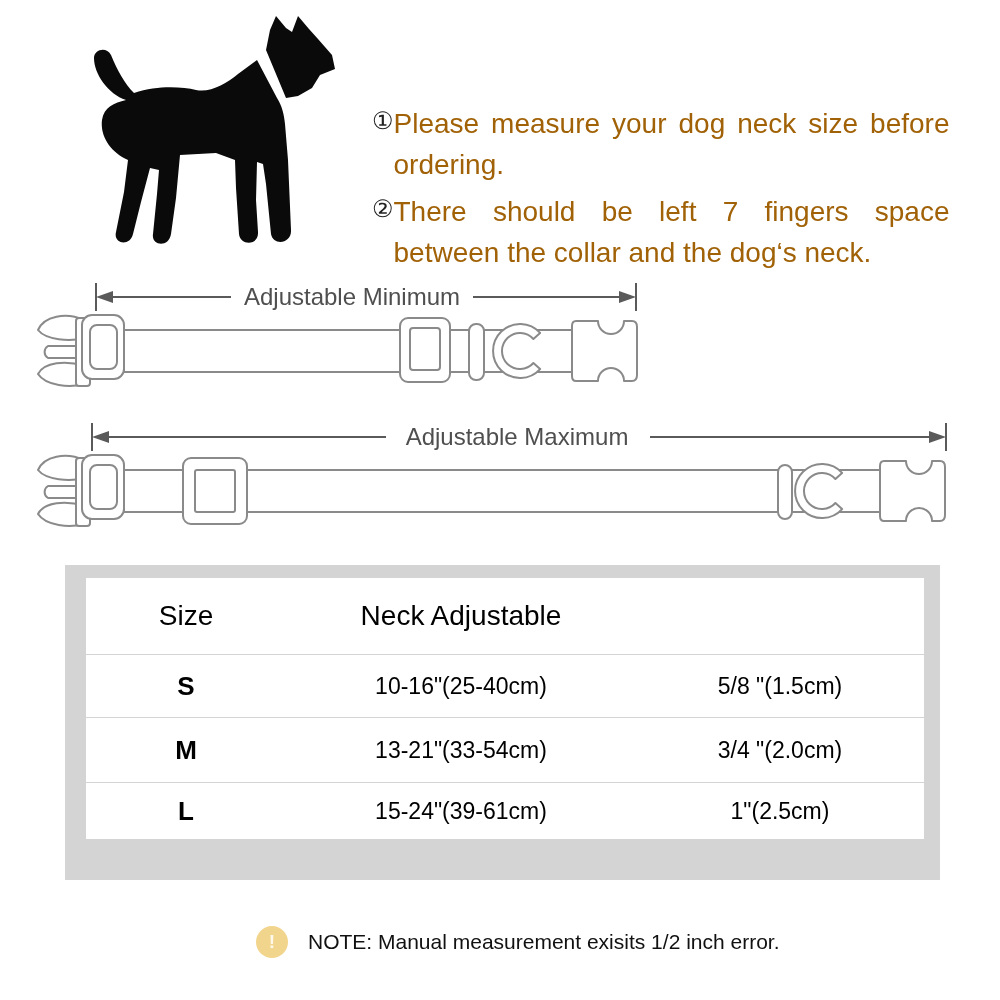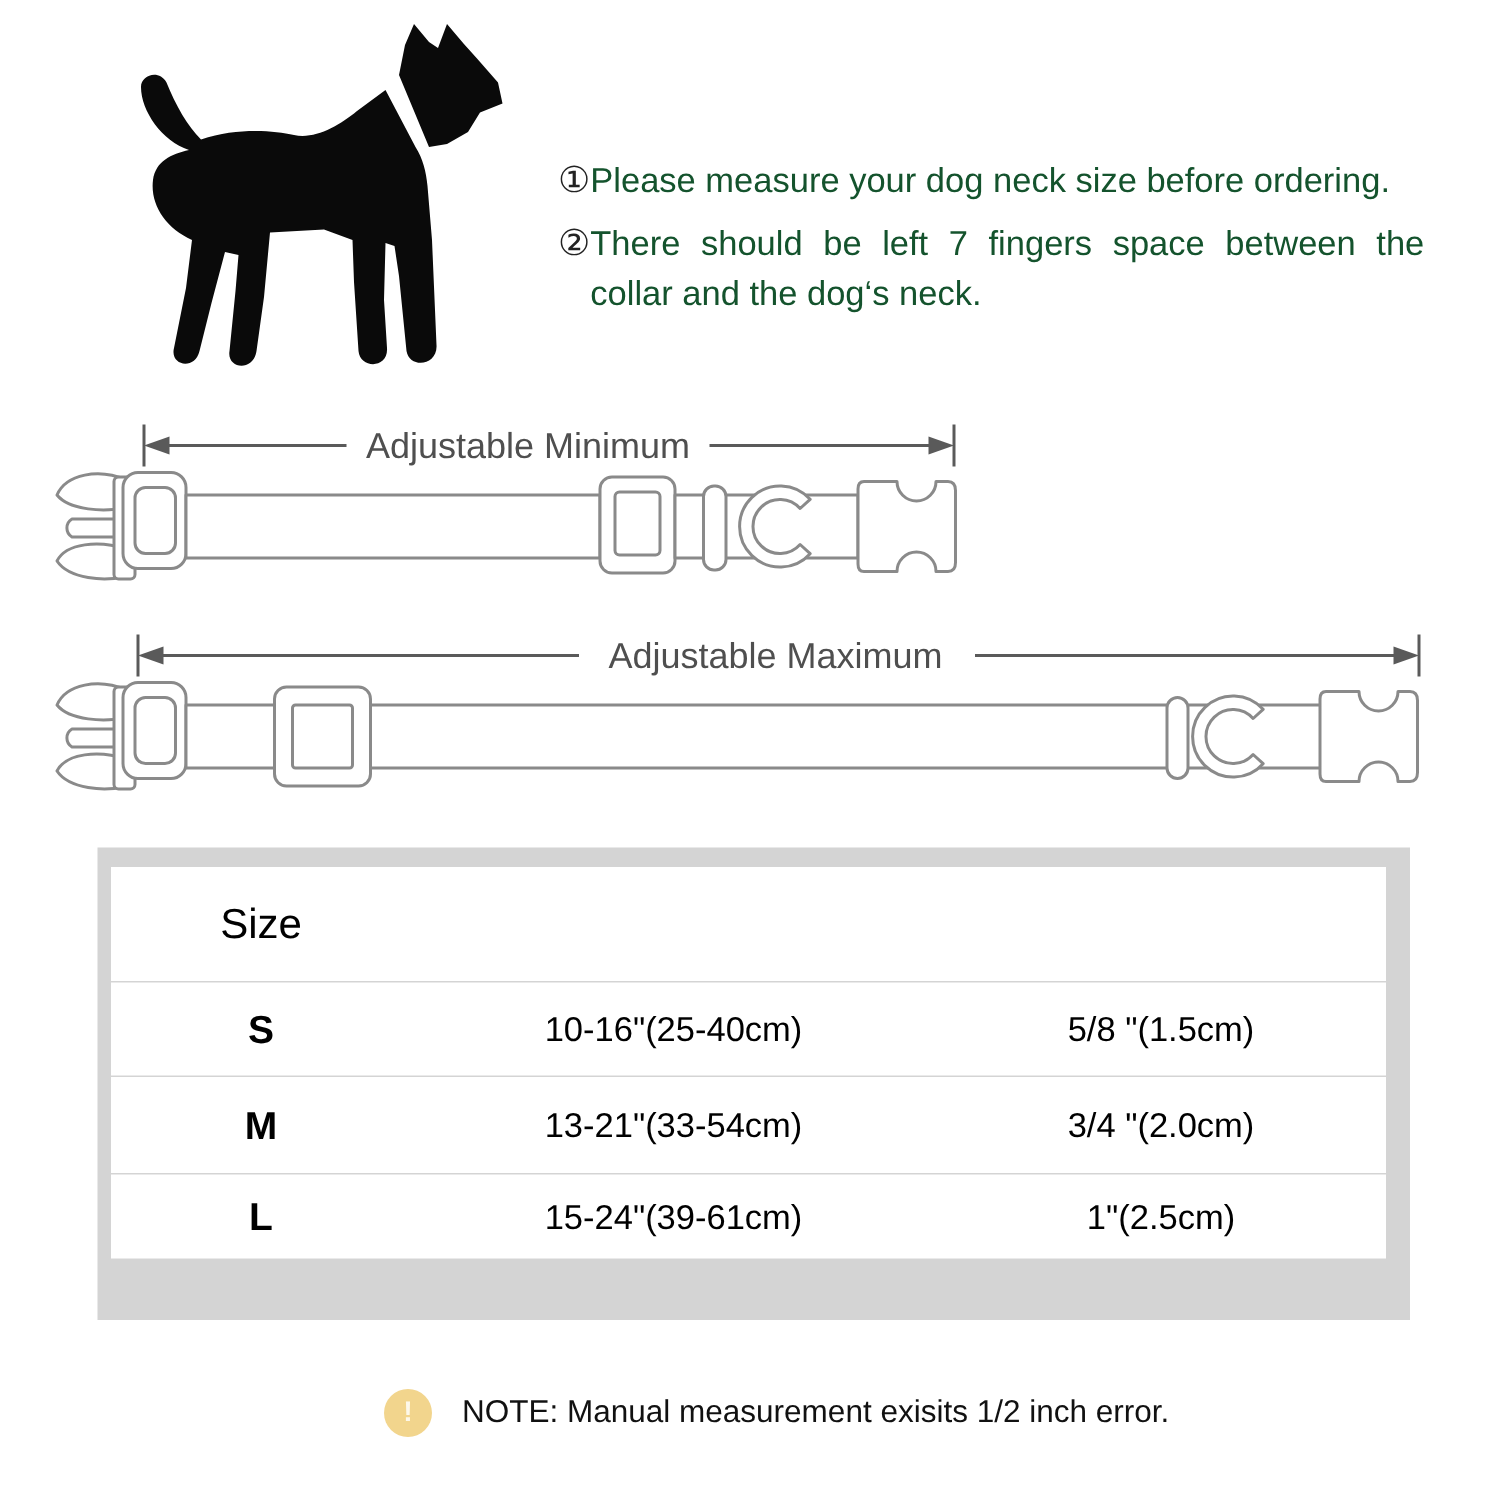--- a/index.html
+++ b/index.html
@@ -6,33 +6,33 @@
   body{
     width:1000px;height:1000px;position:relative;background:#ffffff;
     font-family:"Liberation Sans",sans-serif;color:#1c1c1c;overflow:hidden;
   }
   
   .dog-wrap{position:absolute;left:30px;top:8px;width:330px;height:260px;}
   
   .notes{position:absolute;left:372px;top:104px;width:600px;}
   .note-item{display:flex;align-items:flex-start;margin-bottom:7px;}
   .note-marker{font-size:24px;line-height:1.45;flex:0 0 auto;color:#222;}
-  .note-text{font-size:23px;line-height:1.45;color:#14532d;width:556px;text-align:justify;}
+  .note-text{font-size:28px;line-height:1.45;color:#a16207;width:556px;text-align:justify;}
   
   .dim-svg{position:absolute;}
   .dim-text{font-family:"Liberation Sans",sans-serif;font-size:24px;fill:#4f4f4f;}
   .dim-line{stroke:#5a5a5a;stroke-width:2;fill:none;}
   .dim-head{fill:#5a5a5a;stroke:none;}
   
   .collar-svg{position:absolute;}
   .hw{fill:#ffffff;stroke:#8a8a8a;stroke-width:2;stroke-linejoin:round;}
   
   .size-table{
     position:absolute;left:65px;top:565px;width:875px;height:315px;
-    background:#d4d4d4;box-sizing:border-box;padding:13px 16px 17px 9px;
+    background:#d4d4d4;box-sizing:border-box;padding:13px 16px 17px 21px;
     display:flex;flex-direction:column;gap:1px;
   }
   .t-row{background:#ffffff;display:grid;grid-template-columns:200px 350px 1fr;align-items:center;}
   .t-row.header{height:76px;}
   .t-row.r1{height:62px;}
   .t-row.r2{height:64px;}
   .t-row.r3{height:56px;}
   .t-cell{text-align:center;}
   .header .t-cell{font-size:28px;color:#000;}
   .cell-size{font-size:26px;font-weight:700;color:#000;}
@@ -157,20 +157,21 @@
   <rect class="hw" x="746" y="13" width="14" height="54" rx="7"></rect>
   <path class="hw" d="M810.1,57.1 A27,27 0 1 1 810.1,20.9 L803.4,27 A18,18 0 1 0 803.4,51 Z"></path>
   <path class="hw" d="
     M852,9 L874,9 A13,13 0 0 0 900,9 L908,9 Q913,9 913,15 L913,63 Q913,69 908,69
     L900,69 A13,13 0 0 0 874,69 L852,69 Q848,69 848,64 L848,14 Q848,9 852,9 Z"></path>
 </svg>
 
 <div class="size-table">
   <div class="t-row header">
     <div class="t-cell">Size</div>
+    <div class="t-cell">Neck Adjustable</div>
   </div>
   <div class="t-row r1">
     <div class="t-cell cell-size">S</div>
     <div class="t-cell cell-val">10-16"(25-40cm)</div>
     <div class="t-cell cell-val">5/8 "(1.5cm)</div>
   </div>
   <div class="t-row r2">
     <div class="t-cell cell-size">M</div>
     <div class="t-cell cell-val">13-21"(33-54cm)</div>
     <div class="t-cell cell-val">3/4 "(2.0cm)</div>

